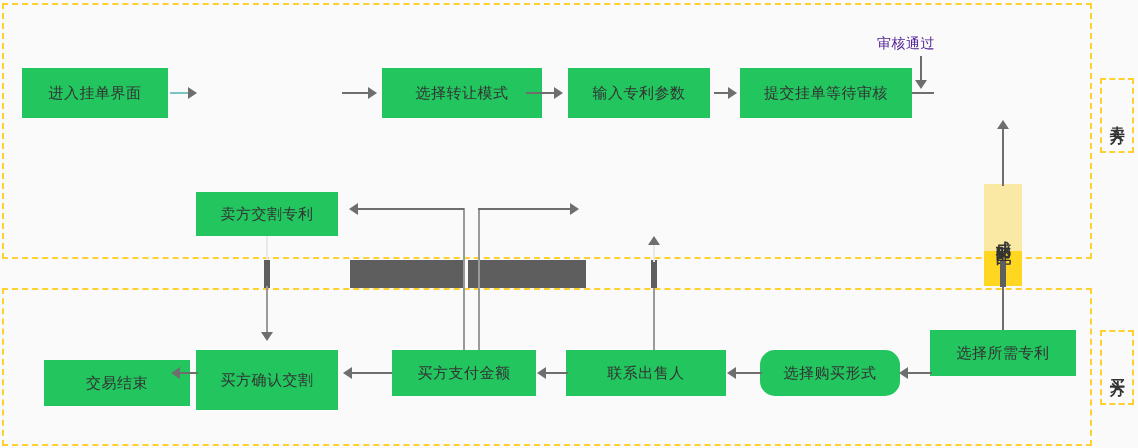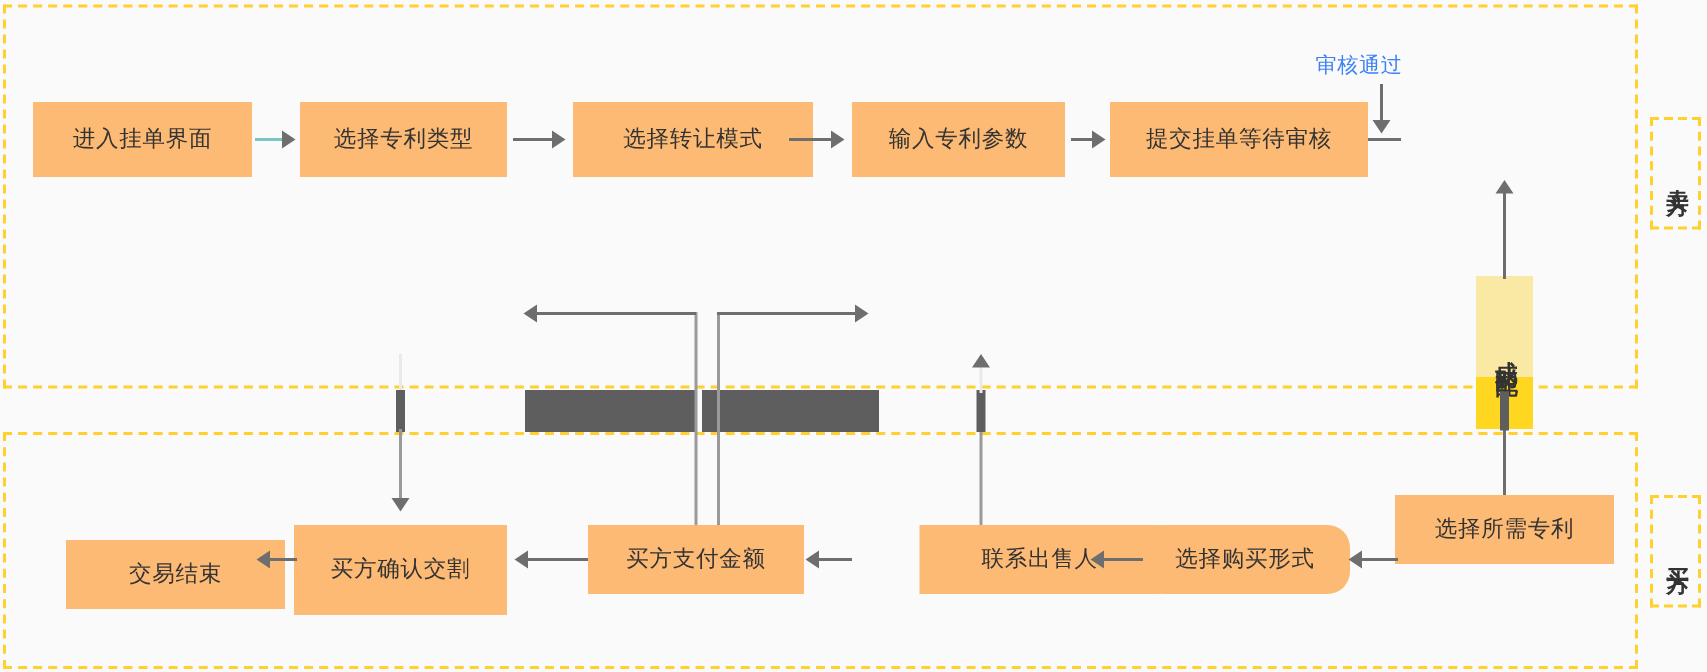--- a/index.html
+++ b/index.html
@@ -36,21 +36,21 @@
     justify-content: center;
     writing-mode: vertical-rl;
     letter-spacing: 2px;
     line-height: 1.1;
   }
 
   
   .box {
     position: absolute;
     box-sizing: border-box;
-    background: #fdba74;
+    background: #22c55e;
     color: #333333;
     font-size: 15px;
     display: flex;
     align-items: center;
     justify-content: center;
     text-align: center;
     line-height: 1.25;
     letter-spacing: 0.5px;
     white-space: nowrap;
   }
@@ -107,21 +107,21 @@
 
   
   .gutter-bar {
     position: absolute;
     background: #5E5E5E;
   }
 
   .edge-label {
     position: absolute;
     font-size: 14px;
-    color: #3b82f6;
+    color: #4c1d95;
     white-space: nowrap;
     letter-spacing: 0.5px;
   }
 </style>
 </head>
 <body>
 
 <div id="canvas">
 
   <div class="lane" style="left:2px; top:3px; width:1090px; height:256px;"></div>
@@ -130,23 +130,20 @@
   <div class="lane-label" style="left:1100px; top:78px; width:34px; height:75px;">
     <span>卖方</span>
   </div>
   <div class="lane-label" style="left:1100px; top:330px; width:34px; height:75px;">
     <span>买方</span>
   </div>
 
   <div class="box" style="left:22px; top:68px; width:146px; height:50px;">
     <span>进入挂单界面</span>
   </div>
-  <div class="box" style="left:200px; top:68px; width:138px; height:50px;">
-    <span>选择专利类型</span>
-  </div>
   <div class="box" style="left:382px; top:68px; width:160px; height:50px;">
     <span>选择转让模式</span>
   </div>
   <div class="box" style="left:568px; top:68px; width:142px; height:50px;">
     <span>输入专利参数</span>
   </div>
   <div class="box" style="left:740px; top:68px; width:172px; height:50px;">
     <span>提交挂单等待审核</span>
   </div>
 
@@ -163,20 +160,23 @@
   <div class="arr arr-r" style="left:728px; top:87px;"></div>
 
   <div class="hline" style="left:912px; top:92px; width:22px;"></div>
 
   <div class="edge-label" style="left:877px; top:35px;">
     <span>审核通过</span>
   </div>
   <div class="vline dark" style="left:920px; top:56px; height:26px;"></div>
   <div class="arr arr-d" style="left:915px; top:80px;"></div>
 
+  <div class="box" style="left:196px; top:192px; width:142px; height:44px;">
+    <span>卖方交割专利</span>
+  </div>
 
   <div class="box vertical match-lower" style="left:984px; top:184px; width:38px; height:102px;">
     <span>成功匹配</span>
   </div>
 
   <div class="vline dark" style="left:1002px; top:128px; height:58px;"></div>
   <div class="arr arr-u" style="left:997px; top:120px;"></div>
 
   <div class="vline dark" style="left:1002px; top:286px; height:50px;"></div>
   <div class="arr arr-d" style="left:997px; top:334px;"></div>
@@ -187,21 +187,21 @@
 
   <div class="box" style="left:22px; top:360px; width:146px; height:46px;margin-left:22px;">
     <span>交易结束</span>
   </div>
   <div class="box" style="left:196px; top:350px; width:142px; height:60px;">
     <span>买方确认交割</span>
   </div>
   <div class="box" style="left:392px; top:350px; width:144px; height:46px;">
     <span>买方支付金额</span>
   </div>
-  <div class="box" style="left:566px; top:350px; width:160px; height:46px;margin-left:47px;">
+  <div class="box" style="left:566px; top:350px; width:160px; height:46px;">
     <span>联系出售人</span>
   </div>
   <div class="box" style="left:760px; top:350px; width:140px; height:46px;border-radius:15px;">
     <span>选择购买形式</span>
   </div>
   <div class="box" style="left:930px; top:330px; width:146px; height:46px;">
     <span>选择所需专利</span>
   </div>
 
   <div class="hline" style="left:180px; top:372px; width:18px;"></div>

